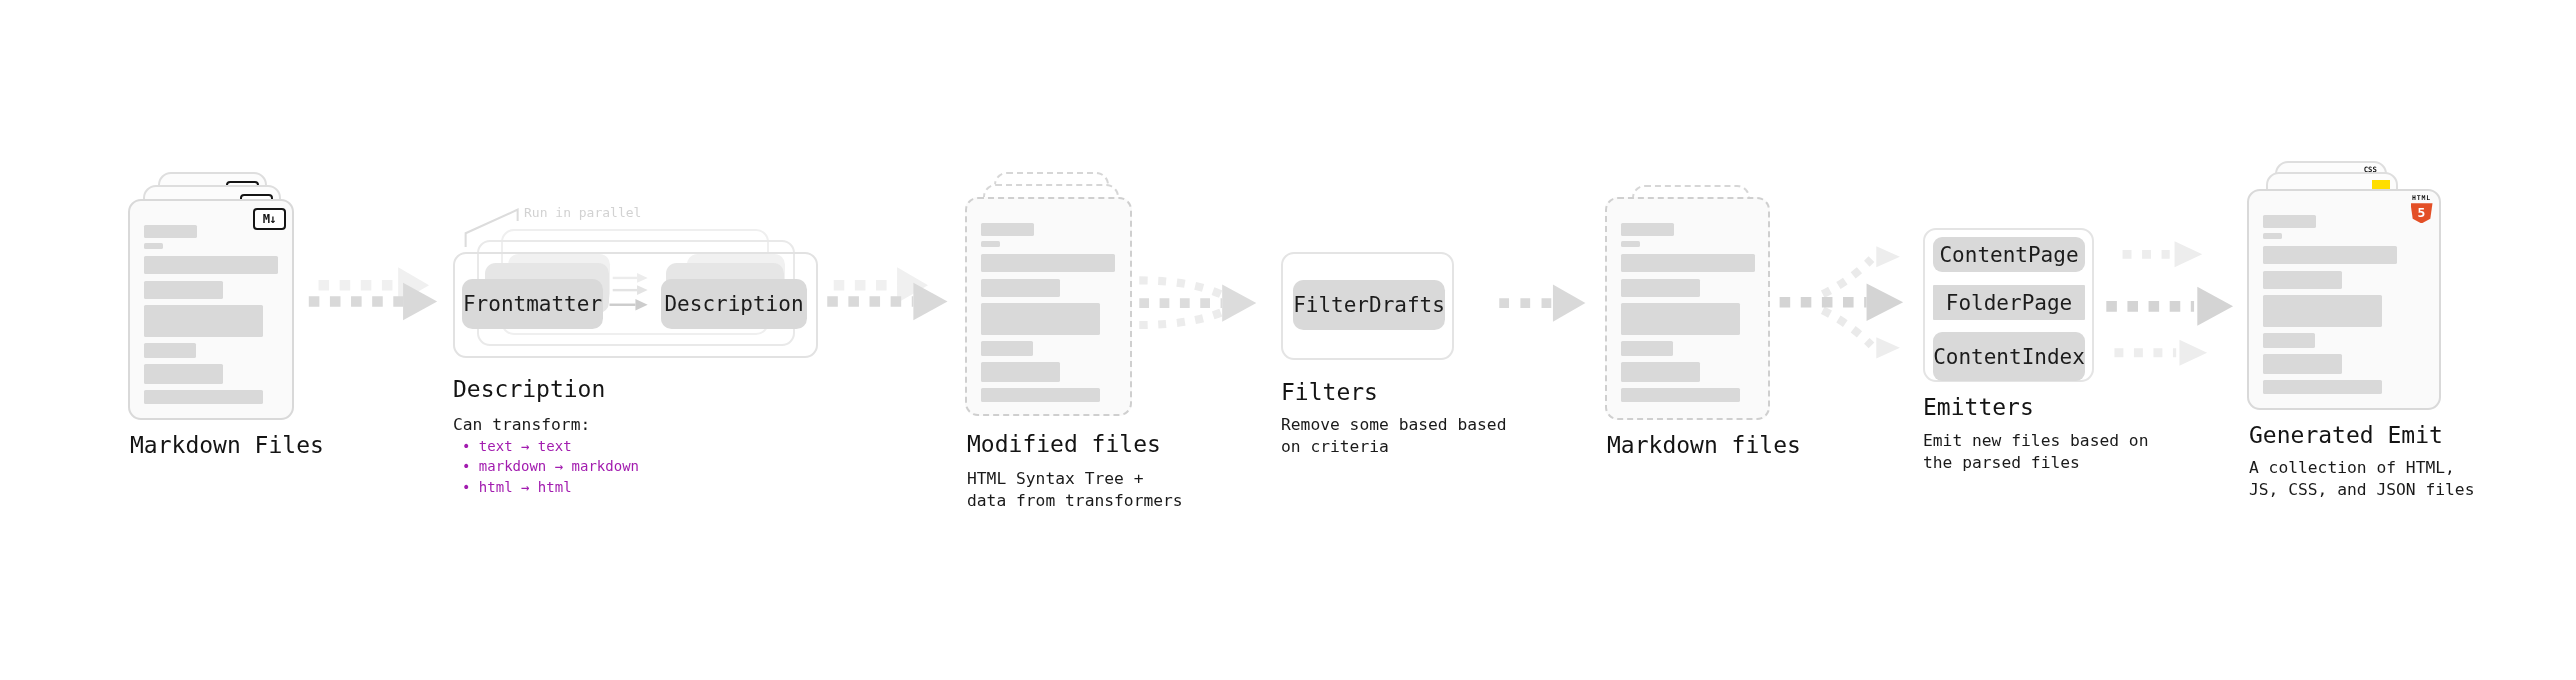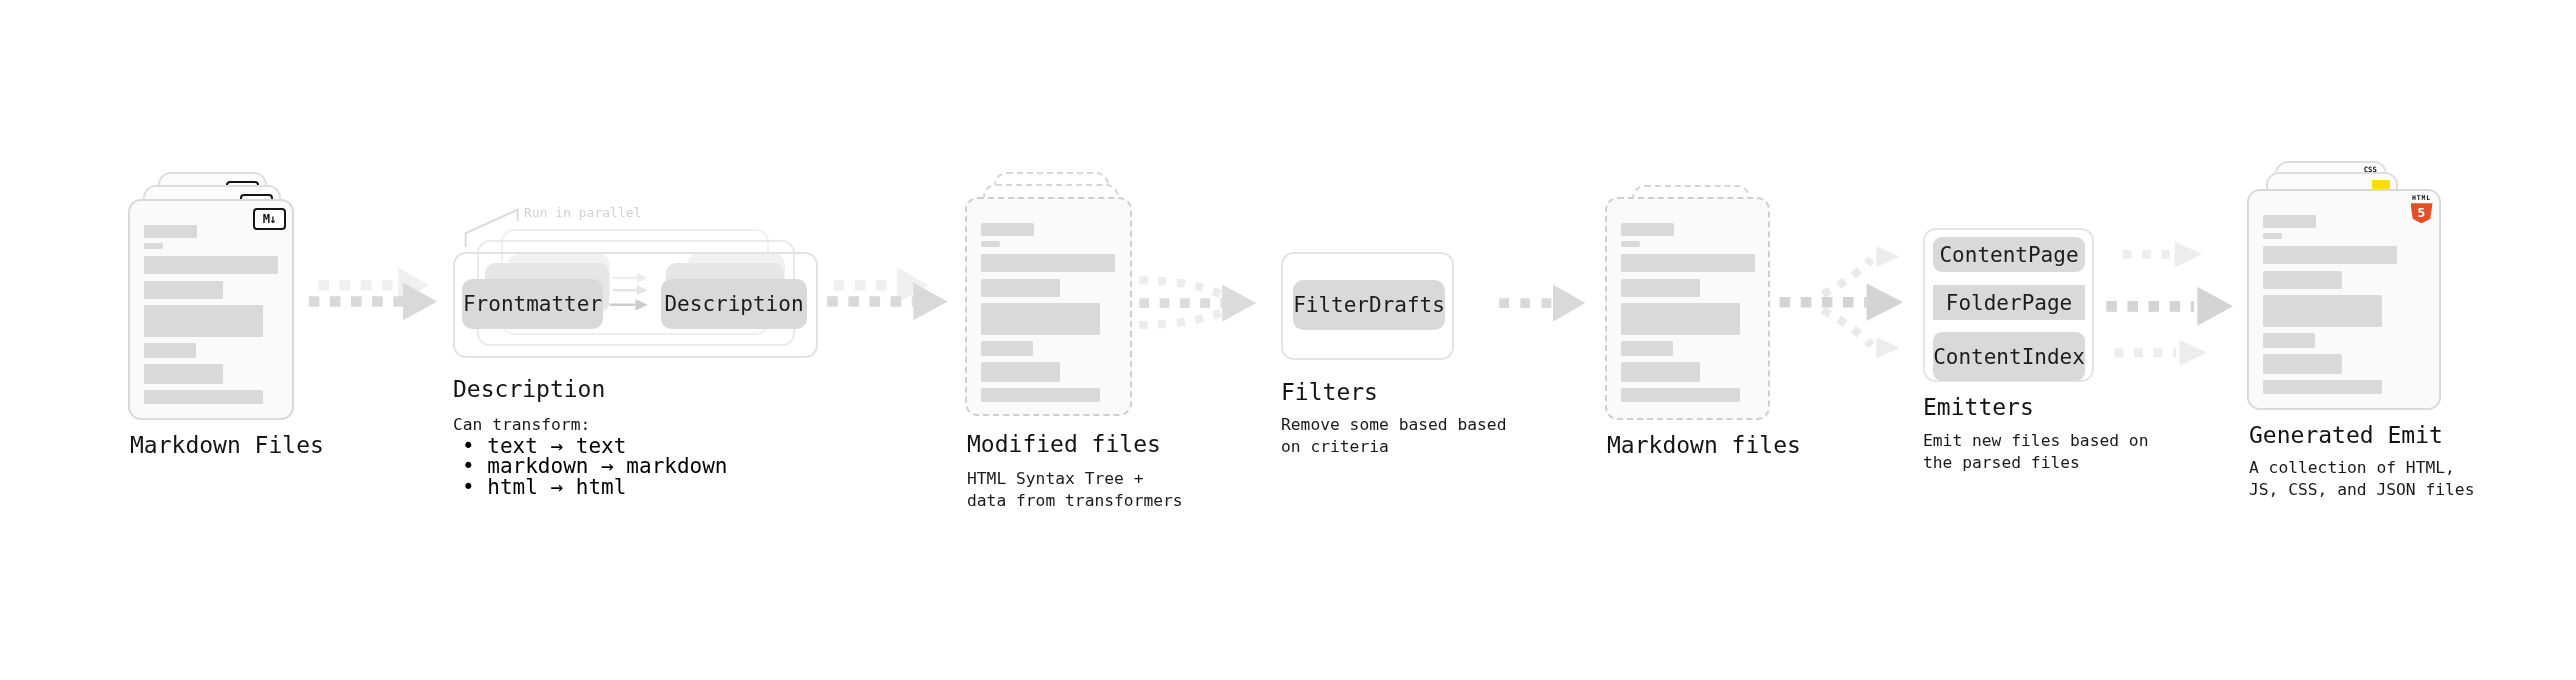--- a/index.html
+++ b/index.html
@@ -42,21 +42,21 @@
   .panel.fill{background:#ffffff;}
   .chip{position:absolute;box-sizing:border-box;background:#d9d9d9;border-radius:10.6px;
     color:#1c1c1c;font-size:21px;display:flex;align-items:center;justify-content:center;
     white-space:nowrap;}
   .chip.ghost1{background:#e6e6e6;}
   .chip.ghost2{background:#f1f1f1;}
   
   .node-title{position:absolute;font-size:23px;color:#141414;white-space:nowrap;}
   .node-desc{position:absolute;font-size:16.3px;line-height:22px;color:#1a1a1a;}
   .note{position:absolute;font-size:13px;color:#d2d2d2;white-space:nowrap;}
-  .bullet-list{position:absolute;font-size:21px;line-height:20.3px;color:#000000;}
+  .bullet-list{position:absolute;font-size:14px;line-height:20.3px;color:#a21caf;}
   .bullet{white-space:nowrap;}
   
   .overlay{position:absolute;left:0;top:0;pointer-events:none;}
 </style>
 </head>
 <body>
 
 <div class="canvas">
 
   <div class="doc back" style="left:158px;top:172px;width:109px;height:195px">

